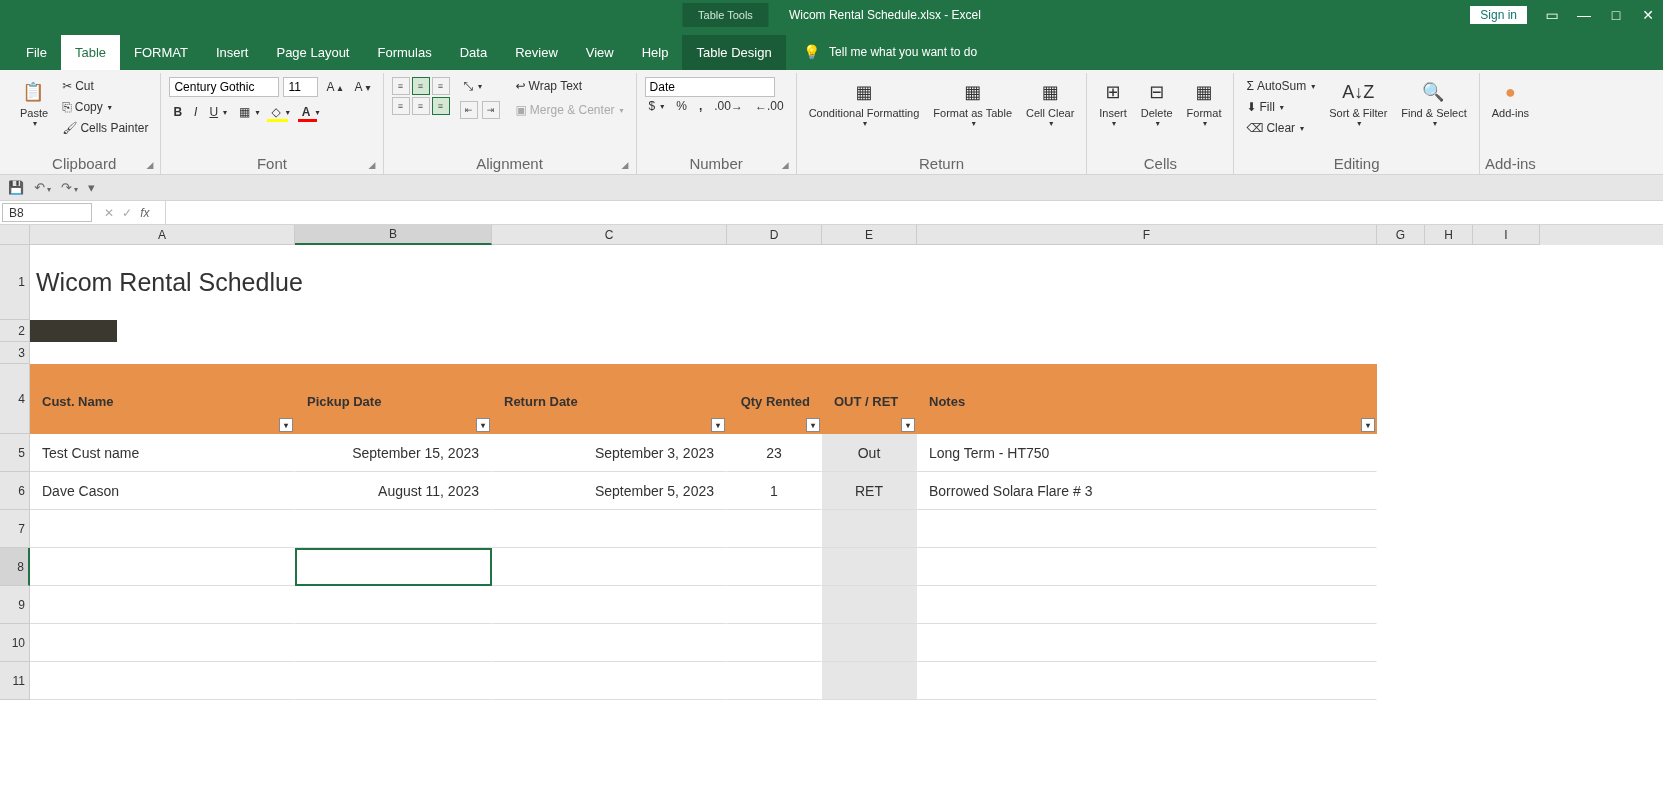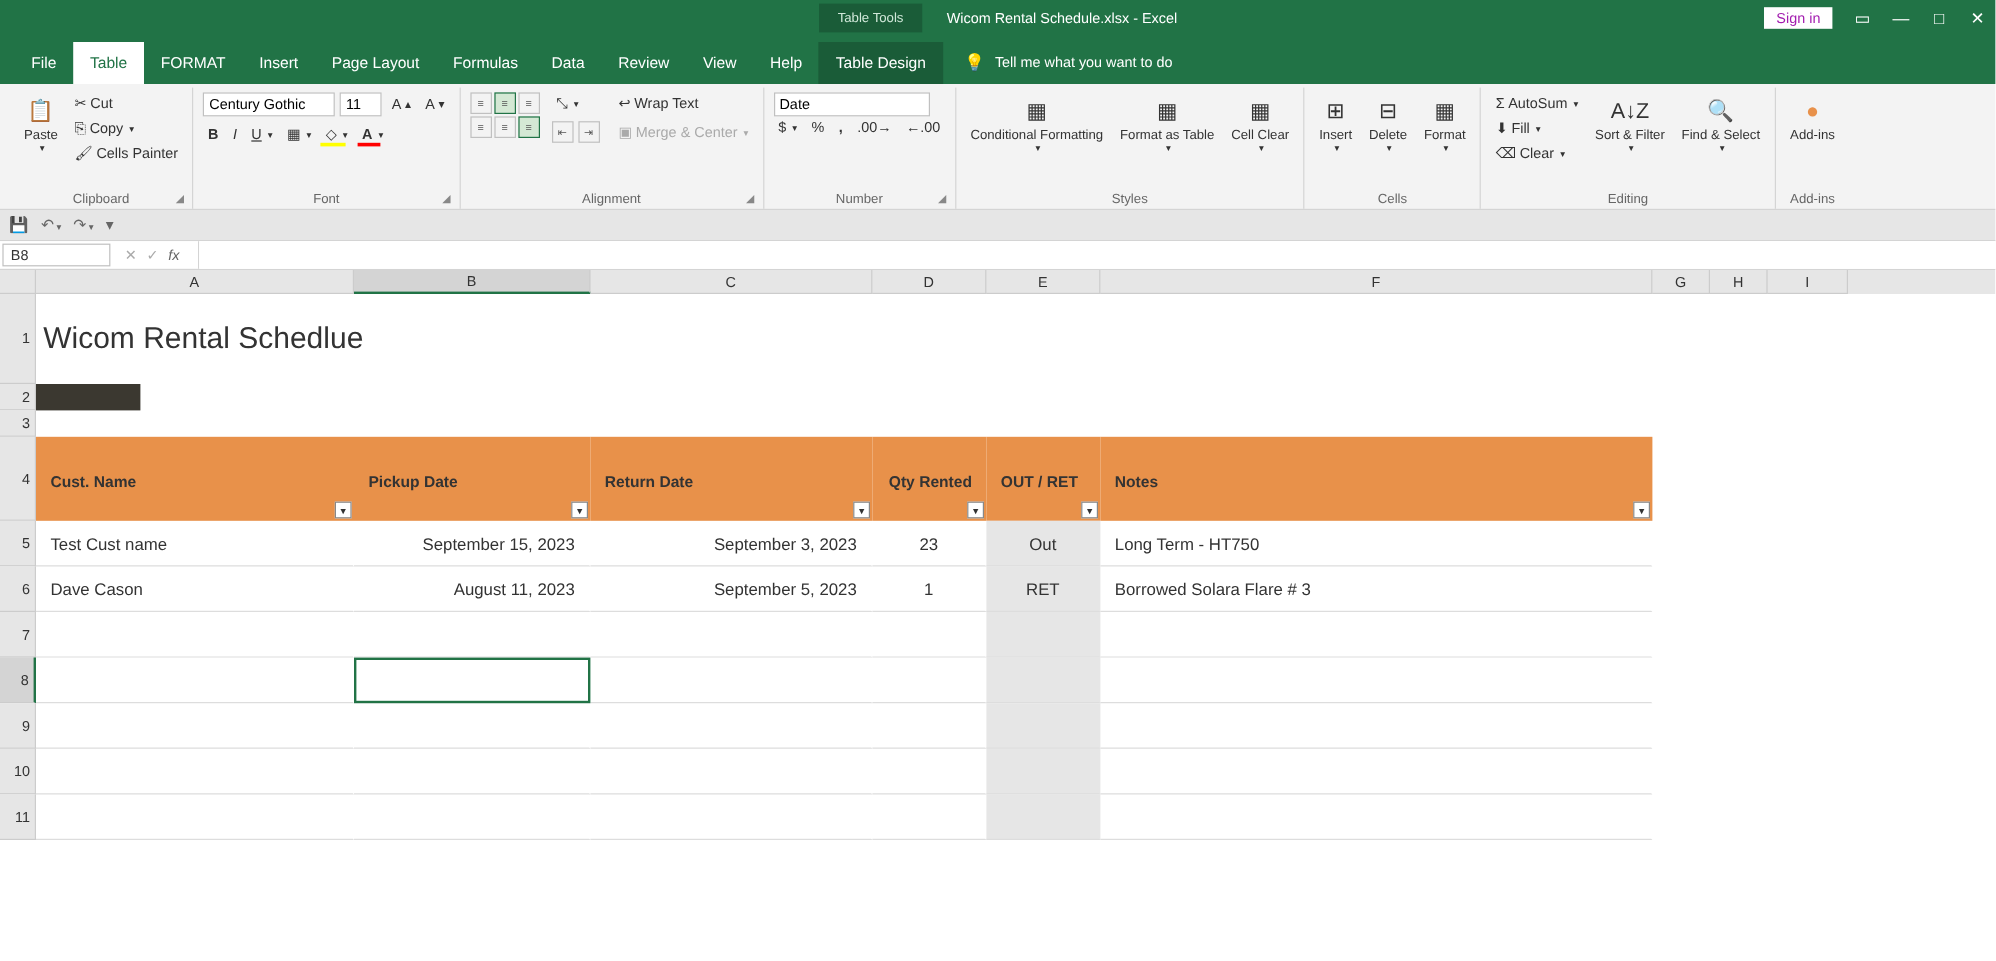--- a/index.html
+++ b/index.html
@@ -2,31 +2,31 @@
 <html><head>
 <meta charset="utf-8">
 <style>
 * { box-sizing: border-box; margin: 0; padding: 0; font-family: "Segoe UI", Arial, sans-serif; }
 body { background: #fff; overflow: hidden; font-size: 12px; color: #333; }
 .titlebar { background: #217346; height: 30px; display: flex; align-items: center; position: relative; }
 .title-center { position: absolute; left: 50%; transform: translateX(-50%); display: flex; align-items: center; gap: 20px; color: #fff; }
 .table-tools { background: #1a5c38; padding: 6px 16px; font-size: 11px; color: #d0e8d9; }
 .title-text { color: #fff; font-size: 12px; }
 .title-right { margin-left: auto; display: flex; align-items: center; gap: 18px; margin-right: 8px; }
-.signin { background: #fff; color: #a21caf; padding: 2px 10px; font-size: 12px; cursor: pointer; text-align: center; }
+.signin { background: #fff; color: #0f766e; padding: 2px 10px; font-size: 12px; cursor: pointer; text-align: center; }
 .win-btn { color: #fff; width: 14px; height: 14px; cursor: pointer; font-size: 14px; display:flex;align-items:center;justify-content:center;}
 .tabs { background: #217346; height: 40px; display: flex; align-items: flex-end; padding: 0 12px; gap: 0; }
 .tab { color: #fff; padding: 10px 14px; font-size: 13px; cursor: pointer; }
 .tab.active { background: #fff; color: #217346; }
 .tab.context { background: #1a5c38; color: #fff; margin-top: 26px; }
 .tell-me { color: #fff; display: flex; align-items: center; gap: 8px; margin-left: 18px; padding: 10px 0;}
 .bulb { font-size: 14px; }
 .ribbon { background: #f3f3f3; border-bottom: 1px solid #d4d4d4; height: 105px; display: flex; padding: 3px 8px 0 8px; }
 .group { border-right: 1px solid #d4d4d4; padding: 2px 8px; display: flex; flex-direction: column; position: relative; }
-.group-label { position: absolute; bottom: 2px; left: 0; right: 0; text-align: center; font-size: 11px; color: #666; }
+.group-label { position: absolute; bottom: 2px; left: 0; right: 0; text-align: center; font-size: 15px; color: #666; }
 .group-body { flex: 1; display: flex; align-items: flex-start; gap: 6px; padding-top: 2px; }
 .vcol { display: flex; flex-direction: column; gap: 3px; }
 .hrow { display: flex; align-items: center; gap: 4px; }
 .btn { padding: 2px 4px; cursor: pointer; font-size: 12px; color: #333; display: flex; align-items: center; gap: 3px;}
 .btn.disabled { color: #aaa; }
 .big-btn { display: flex; flex-direction: column; align-items: center; cursor: pointer; padding: 2px 4px; font-size: 11px; text-align:center;}
 .big-btn .bicon { width: 26px; height: 26px; margin-bottom: 2px; display:flex;align-items:center;justify-content:center;font-size:18px;}
 .select { border: 1px solid #c0c0c0; background: #fff; padding: 1px 4px; font-size: 12px; height: 20px; }
 .font-name { width: 110px; }
 .font-size { width: 35px; }
@@ -221,21 +221,21 @@
           <div class="bicon">▦</div>
           <span>Format as Table</span>
           <span class="caret">▾</span>
         </div>
       <div class="big-btn">
           <div class="bicon">▦</div>
           <span>Cell Clear</span>
           <span class="caret">▾</span>
         </div>
     </div>
-    <div class="group-label">Styles</div>
+    <div class="group-label">Return</div>
   </div>
 
   <div class="group">
     <div class="group-body">
       <div class="big-btn">
           <div class="bicon">⊞</div>
           <span>Insert</span>
           <span class="caret">▾</span>
         </div>
       <div class="big-btn">

